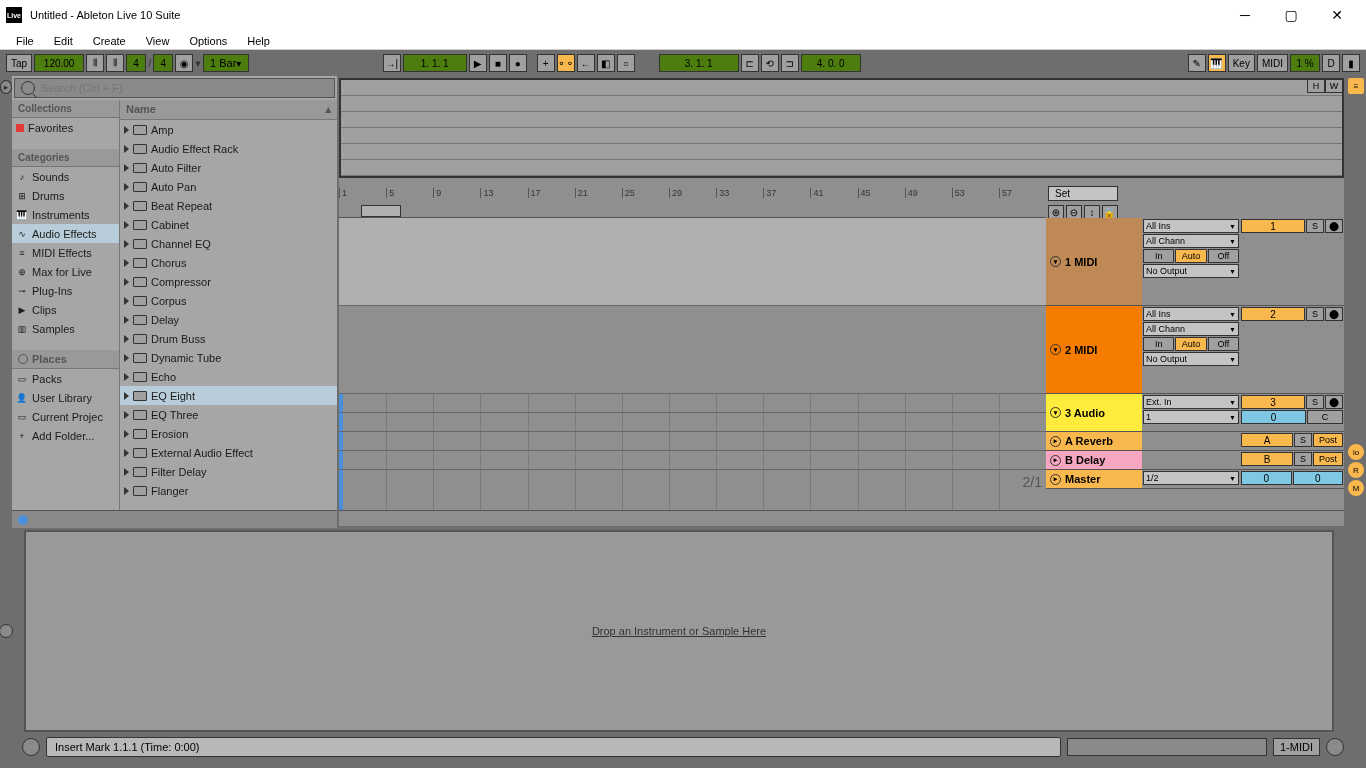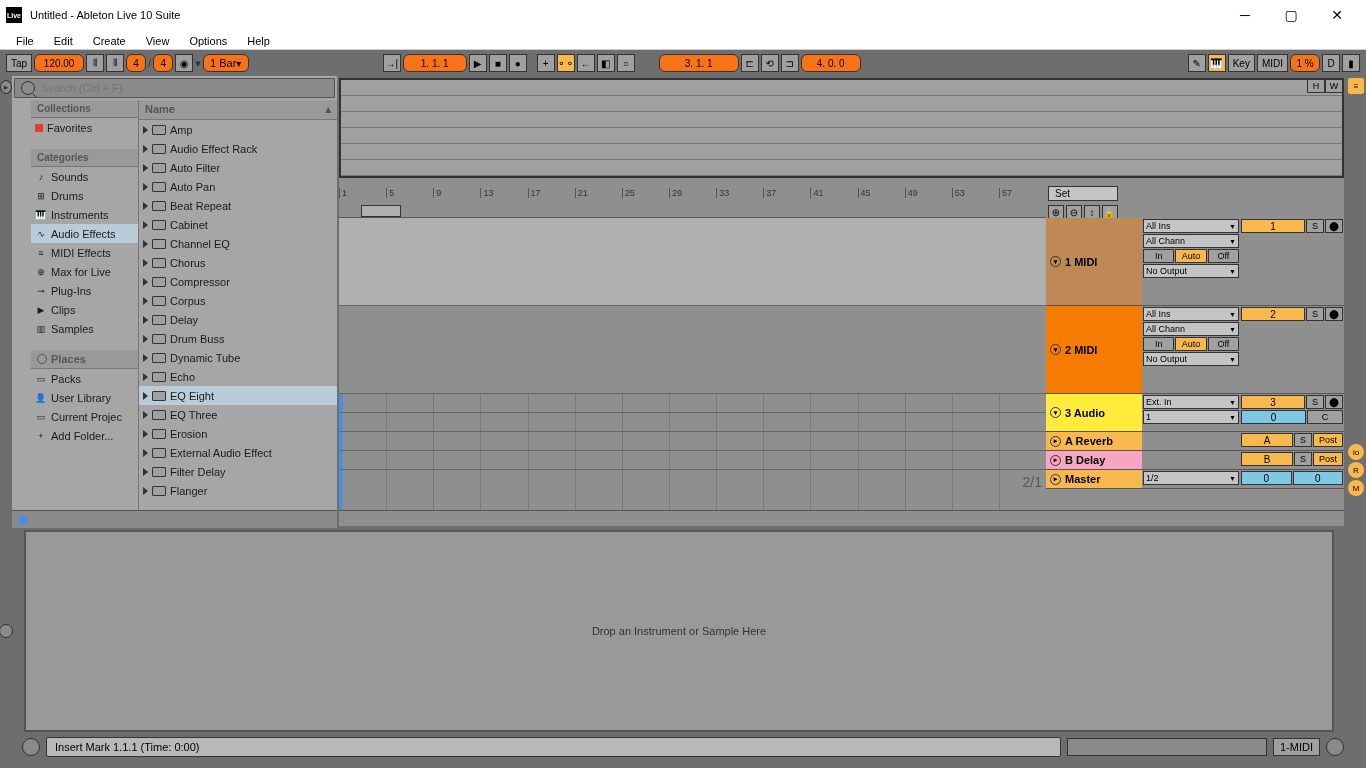--- a/index.html
+++ b/index.html
@@ -11,35 +11,35 @@
 .titlebar .title { margin-left: 8px; flex: 1; }
 .titlebar .winbtn { width: 46px; height: 30px; display: flex; align-items: center; justify-content: center; font-size: 14px; }
 
 
 .menubar { height: 20px; background: #fff; display: flex; align-items: flex-end; padding: 0 6px; gap: 0; border-bottom: 1px solid #ccc; }
 .menubar .item { padding: 2px 10px; }
 
 
 .controlbar { height: 26px; background: #6e6e6e; display: flex; align-items: center; padding: 3px 6px; gap: 2px; }
 .cb-box { height: 18px; background: #a0a0a0; border: 1px solid #333; display: inline-flex; align-items: center; justify-content: center; padding: 0 4px; font-size: 10px; }
-.cb-val { background: #f97316; border-radius: 6px; }
+.cb-val { background: #4d7c0f; }
 .cb-btn { width: 18px; }
 .cb-play { background: #a0a0a0; }
 .cb-active { background: #f9b84d; }
 
 
 .main { display: flex; height: 452px; background: #6e6e6e; }
 
 
 .browser { width: 325px; display: flex; flex-direction: column; background: #a6a6a6; }
 .search { height: 20px; background: #8a8a8a; display: flex; align-items: center; padding: 0 6px; border: 1px solid #555; margin: 2px; }
 .search .ic { width: 14px; height: 14px; border-radius: 50%; border: 1px solid #333; position: relative; }
 .search .ic:after { content: ''; position: absolute; width: 5px; height: 1px; background: #333; bottom: -2px; right: -3px; transform: rotate(45deg); }
 .search input { background: transparent; border: none; color: #555; margin-left: 6px; flex: 1; outline: none; }
-.brbody { display: flex; flex: 1; overflow: hidden; padding-left: 19px; }
+.brbody { display: flex; flex: 1; overflow: hidden; }
 .brleft { width: 108px; background: #a6a6a6; border-right: 1px solid #777; overflow: hidden; }
 .brright { flex: 1; background: #a6a6a6; overflow: hidden; }
 .brhead { padding: 3px 6px; font-weight: bold; color: #555; font-size: 10px; background: #999; border-bottom: 1px solid #777; }
 .britem { display: flex; align-items: center; padding: 2px 4px; height: 19px; color: #1a1a1a; gap: 4px; }
 .britem.selected { background: #b8cdd9; }
 .britem .i { width: 12px; height: 12px; display: inline-flex; align-items: center; justify-content: center; font-size: 9px; }
 .britem .folder { width: 14px; height: 10px; border: 1px solid #333; border-radius: 1px; background: #a0a0a0; }
 .britem .tri { width: 0; height: 0; border-left: 5px solid #333; border-top: 4px solid transparent; border-bottom: 4px solid transparent; }
 .brfoot { height: 18px; background: #8a8a8a; border-top: 1px solid #555; display: flex; align-items: center; padding: 0 6px; }
 .brfoot .ic { width: 10px; height: 10px; border-radius: 50%; background: #4a8fd9; }
@@ -103,21 +103,21 @@
 .timebar { height: 16px; display: flex; background: #8f8f8f; border-top: 1px solid #555; }
 .timebar .tl { flex: 1; display: flex; position: relative; }
 .timebar .tl span { flex: 1; font-size: 9px; color: #333; padding-left: 2px; }
 .timebar .tr { width: 298px; }
 
 
 .rtool { width: 20px; background: #6e6e6e; display: flex; flex-direction: column; align-items: center; gap: 2px; padding-top: 2px; }
 .rtool .rb { width: 16px; height: 16px; background: #f9b84d; border-radius: 2px; display: flex; align-items: center; justify-content: center; font-size: 8px; }
 
 
-.devarea { height: 202px; background: #999; border: 2px solid #555; margin: 2px 12px; display: flex; align-items: center; justify-content: center; color: #333; }
+.devarea { height: 202px; background: #999; border: 2px solid #555; margin: 2px 12px; display: flex; align-items: center; justify-content: center; color: #333; text-decoration: underline; }
 
 
 .statusbar { height: 26px; display: flex; align-items: center; padding: 3px 22px; gap: 6px; background: #6e6e6e; }
 .statusbar .info { flex: 1; background: #b8b8b8; border: 1px solid #333; padding: 3px 8px; border-radius: 2px; }
 .statusbar .meter { width: 200px; height: 18px; background: #8a8a8a; border: 1px solid #333; }
 .statusbar .lbl { background: #a0a0a0; border: 1px solid #333; padding: 2px 6px; }
 .statusbar .c { width: 18px; height: 18px; border-radius: 50%; background: #8a8a8a; border: 1px solid #333; }
 </style>
 </head>
 <body>

